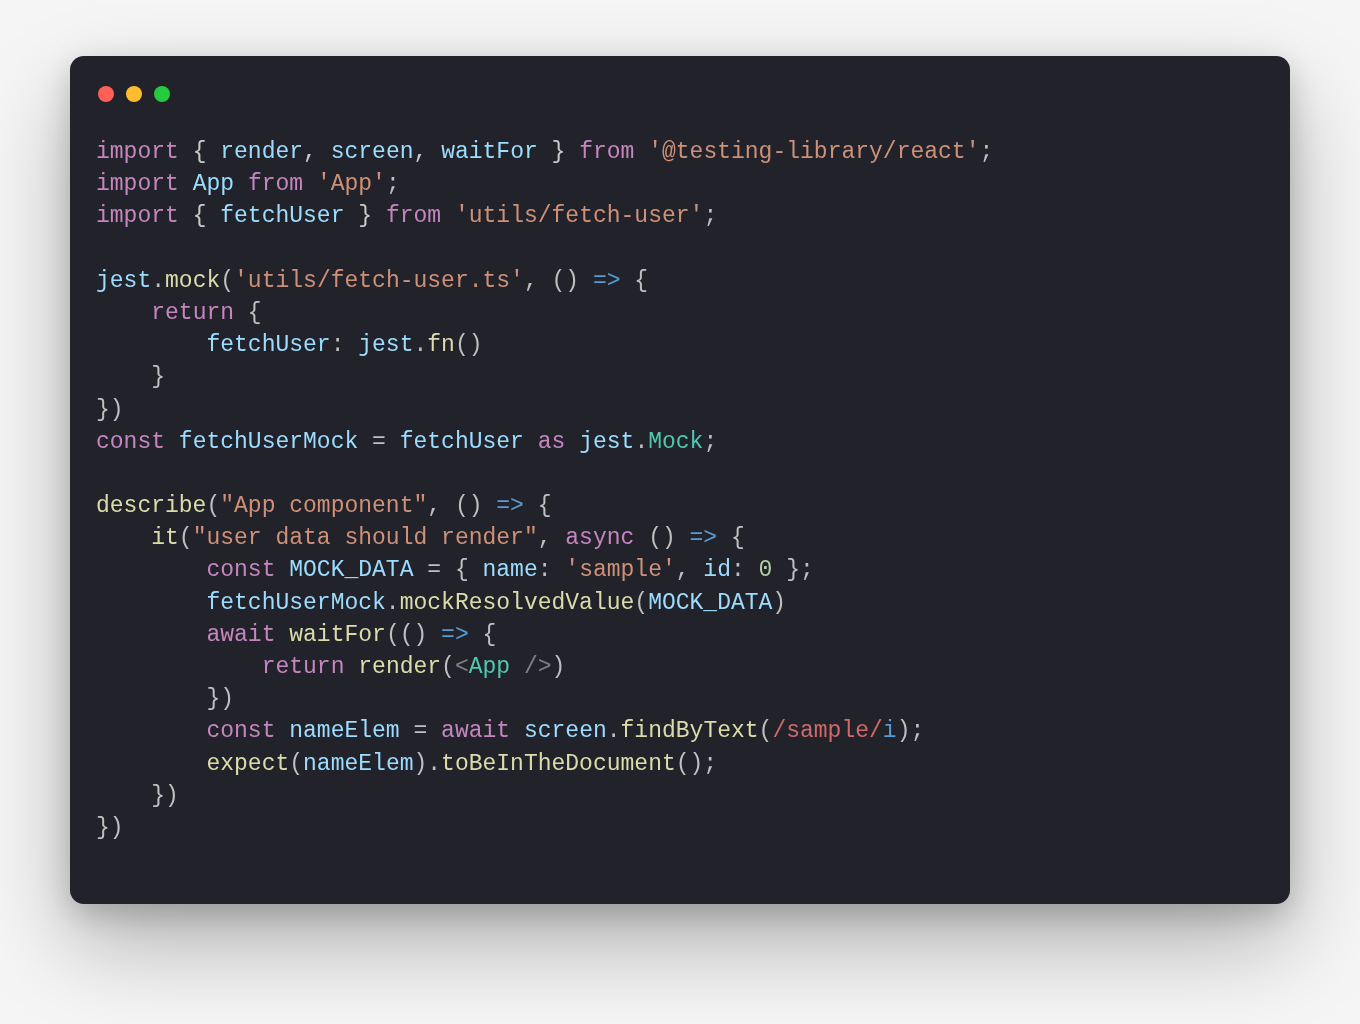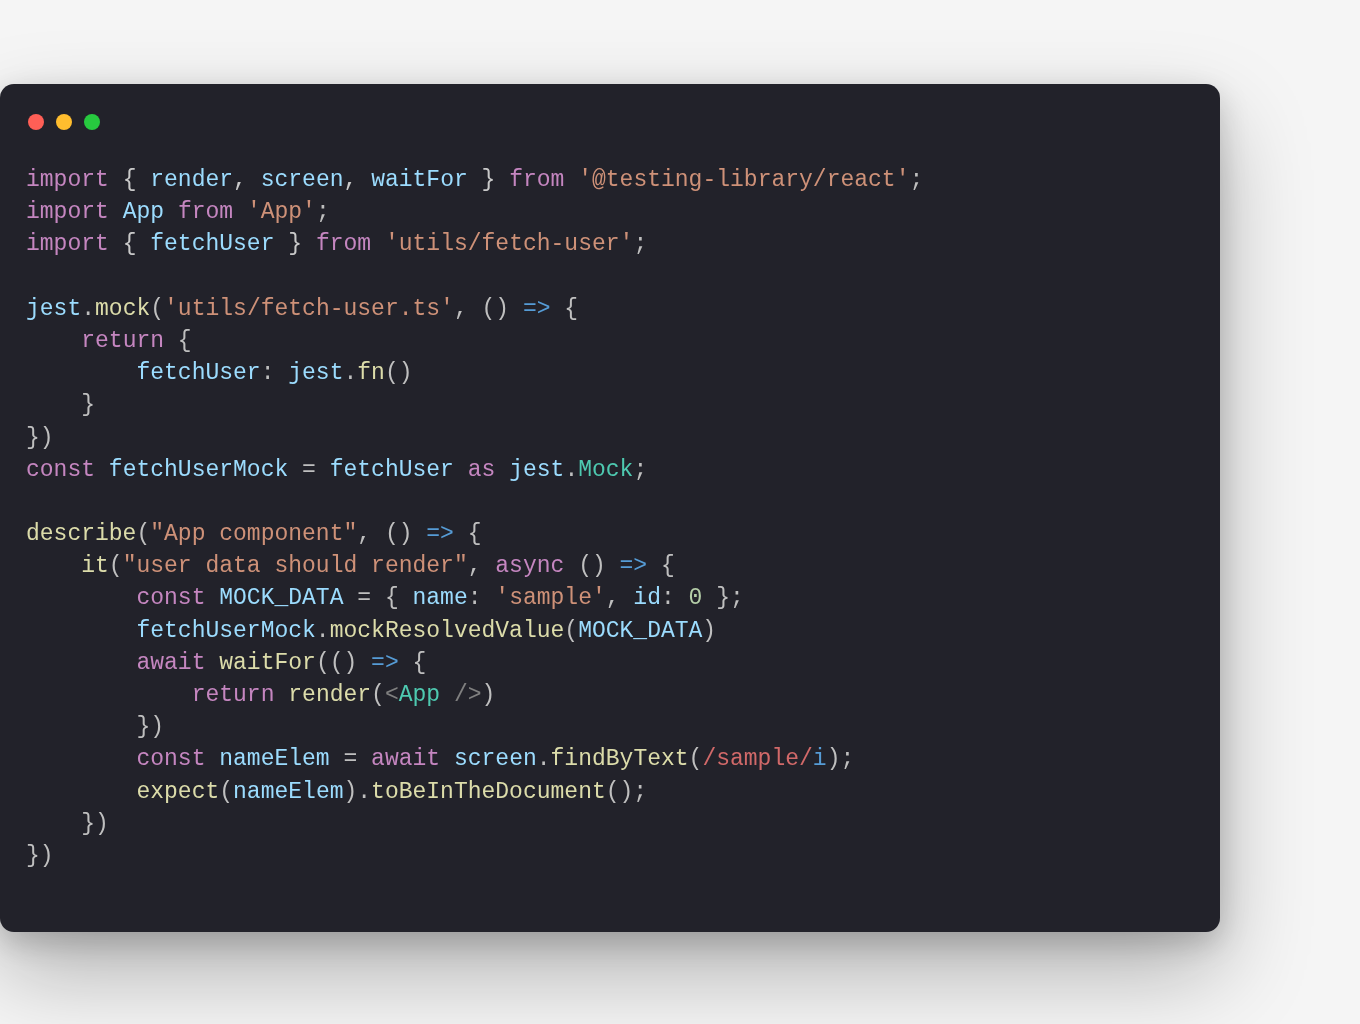--- a/index.html
+++ b/index.html
@@ -8,21 +8,22 @@
     width: 1360px;
     height: 1024px;
     background: #f5f5f5;
     font-family: ui-monospace, SFMono-Regular, "SF Mono", Menlo, Consolas, "Liberation Mono", monospace;
   }
   .stage {
     width: 1360px;
     height: 1024px;
     display: flex;
     align-items: flex-start;
-    padding-top: 84px;
+    justify-content: center;
+    padding-top: 56px;
     box-sizing: border-box;
   }
   .window {
     width: 1220px;
     background: #22222a;
     border-radius: 14px;
     box-shadow: 0 40px 90px rgba(0,0,0,0.28), 0 10px 30px rgba(0,0,0,0.18);
     padding: 24px 26px 60px 26px;
     box-sizing: border-box;
   }

